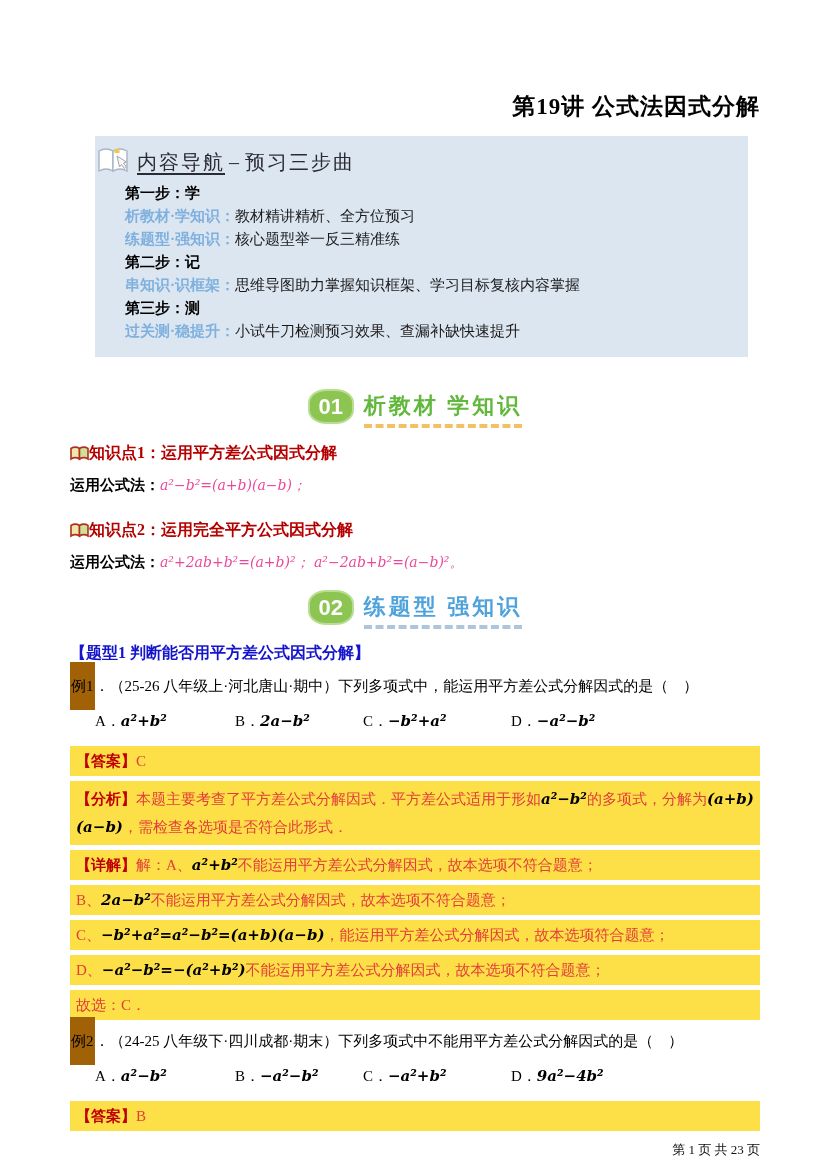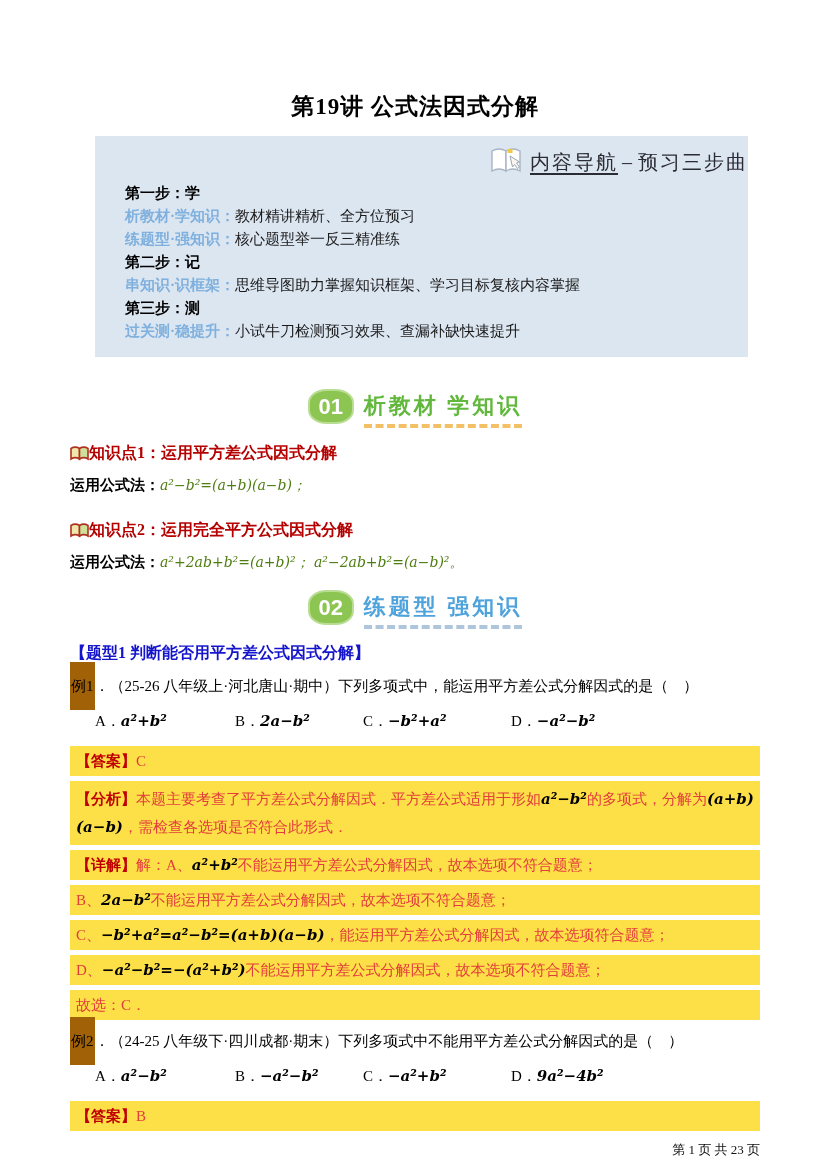--- a/index.html
+++ b/index.html
@@ -1,25 +1,25 @@
 <!DOCTYPE html>
 <html lang="zh"><head>
 <meta charset="utf-8">
 <style>
   * { margin:0; padding:0; box-sizing:border-box; }
   html,body { width:827px; height:1169px; background:#ffffff; overflow:hidden; }
   body { font-family:"Liberation Serif","DejaVu Serif",serif; color:#000; font-size:15px; }
   .page { width:827px; height:1169px; padding:92px 67px 0 70px; position:relative; }
 
   
-  .doc-title { text-align:center; font-size:23px; font-weight:bold; line-height:30px; margin-bottom:14px; letter-spacing:1px; }
+  .doc-title { text-align:right; font-size:23px; font-weight:bold; line-height:30px; margin-bottom:14px; letter-spacing:1px; }
 
   
   .nav-box { background:#DCE6F1; margin:0 12px 0 25px; padding:8px 0 14px 0; }
-  .nav-heading { display:flex; align-items:center; justify-content:flex-end; gap:4px; font-size:20px; color:#2b2b33; line-height:36px; letter-spacing:2px; }
+  .nav-heading { display:flex; align-items:center; justify-content:flex-start; gap:4px; font-size:20px; color:#2b2b33; line-height:36px; letter-spacing:2px; }
   .nav-heading .u { text-decoration:underline; text-underline-offset:4px; }
   .nav-body { padding:2px 0 0 30px; }
   .nav-line { line-height:23px; font-size:15px; }
   .nav-step { font-weight:bold; color:#000; }
   .nav-label { color:#7FB0DE; font-weight:bold; }
   .nav-text { color:#1a1a1a; }
 
   
   .section-head { display:flex; justify-content:center; align-items:flex-start; margin-top:32px; }
   .section-head.second { margin-top:16px; }
@@ -30,21 +30,21 @@
   .sec-title { font-size:22px; font-weight:bold; letter-spacing:3px; line-height:26px; }
   .sec-title.green { color:#62B83C; }
   .sec-title.blue { color:#4FA3DC; }
   .dashes { height:0; border-bottom:4px dashed #F4C066; margin-top:5px; }
   .dashes.blue { border-bottom-color:#AEC6DB; }
 
   
   .kp-heading { display:flex; align-items:center; color:#B50000; font-weight:bold; font-size:16px; margin-top:13px; line-height:24px; }
   .kp-formula { margin-top:8px; line-height:24px; }
   .kp-formula .lab { font-weight:bold; }
-  .formula { font-family:"DejaVu Serif",serif; font-style:italic; font-size:14px; color:#4d7c0f; }
+  .formula { font-family:"DejaVu Serif",serif; font-style:italic; font-size:14px; color:#ec4899; }
 
   
   .topic-heading { color:#1414CC; font-weight:bold; font-size:16px; margin-top:12px; line-height:24px; }
 
   
   .example { margin-top:9px; line-height:24px; }
   .ex-label { background:#a16207; padding:16px 1px;margin-top:28px; }
   .options { display:flex; margin:10px 0 12px 0; padding-left:25px; line-height:26px; }
   .opt { display:inline-block; }
   .opt.w1 { width:140px; } .opt.w2 { width:128px; } .opt.w3 { width:148px; }

